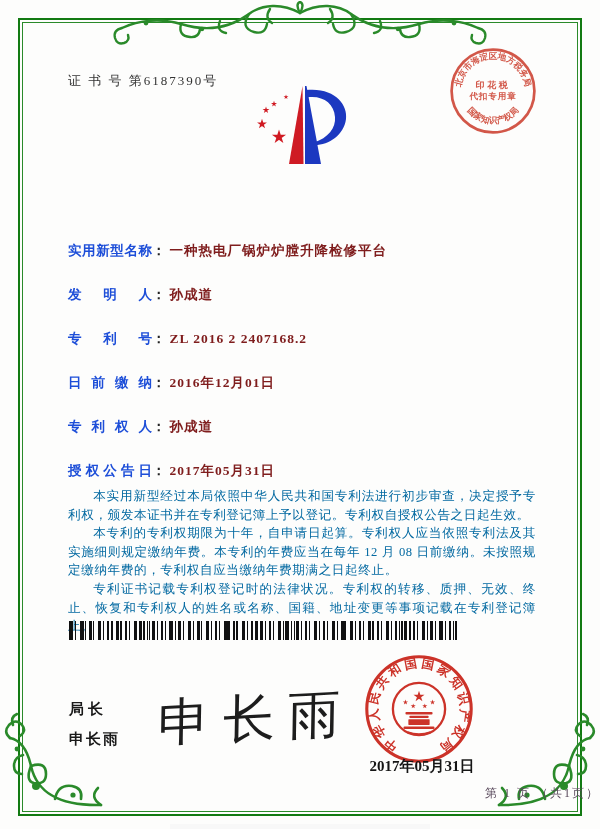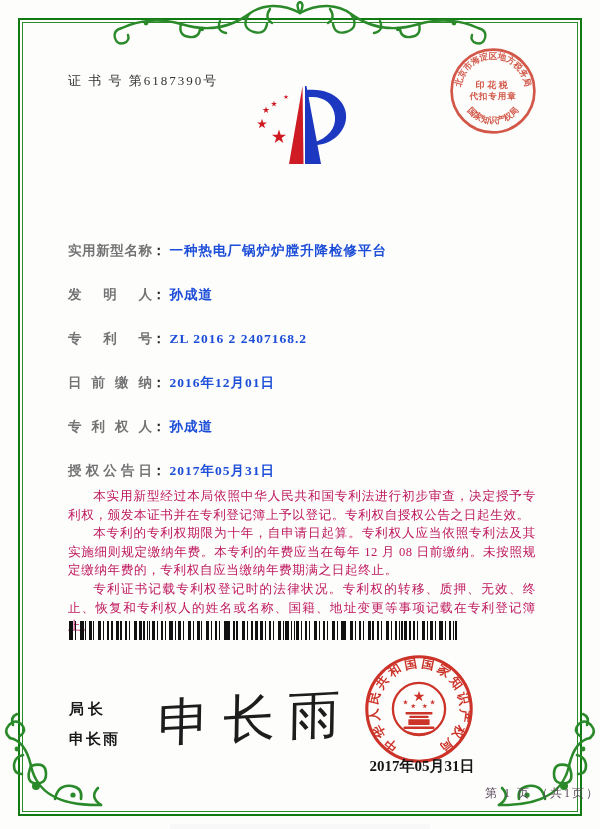--- a/index.html
+++ b/index.html
@@ -20,27 +20,27 @@
   .cert-no{position:absolute;left:68px;top:72px;font-size:13px;letter-spacing:2px;
     color:#333;z-index:3;}
   .logo{position:absolute;left:233px;top:82px;z-index:3;}
   .stamp{position:absolute;left:448px;top:46px;z-index:4;opacity:.92;}
   .title{position:absolute;left:0;right:0;top:163px;margin:0;text-align:center;
     font-size:39px;font-weight:bold;letter-spacing:9px;color:#101010;z-index:3;}
   
   .fields{position:absolute;left:68px;top:240px;right:56px;z-index:3;}
   .f-row{line-height:21px;margin-bottom:23px;font-size:13.5px;white-space:nowrap;}
   .f-label{display:inline-block;width:84px;text-align:justify;text-align-last:justify;
-    font-weight:600;color:#737373;vertical-align:top;}
+    font-weight:600;color:#1d4ed8;vertical-align:top;}
   .f-colon{font-weight:600;margin-right:4px;}
-  .f-value{font-weight:700;letter-spacing:1px;color:#1d4ed8;}
+  .f-value{font-weight:700;letter-spacing:1px;color:#7f1d1d;}
   
   .paras{position:absolute;left:68px;right:64px;top:487px;z-index:3;}
   .paras p{margin:0;font-size:12.6px;line-height:18.6px;letter-spacing:.6px;
-    text-align:justify;text-indent:2em;color:#be185d;}
+    text-align:justify;text-indent:2em;color:#0369a1;}
   
   .barcode{position:absolute;left:69px;top:621px;width:384px;height:19px;z-index:3;
     border-left:2px solid #111;border-right:2px solid #111;
     background:
       repeating-linear-gradient(90deg,#111 0 2px,transparent 2px 4px,#111 4px 5px,
         transparent 5px 9px,#111 9px 12px,transparent 12px 14px,#111 14px 15px,transparent 15px 18px),
       repeating-linear-gradient(90deg,transparent 0 11px,#111 11px 13px,transparent 13px 20px,
         #111 20px 21px,transparent 21px 29px);}
   
   .director-role{position:absolute;left:69px;top:700px;font-size:15px;letter-spacing:4px;

